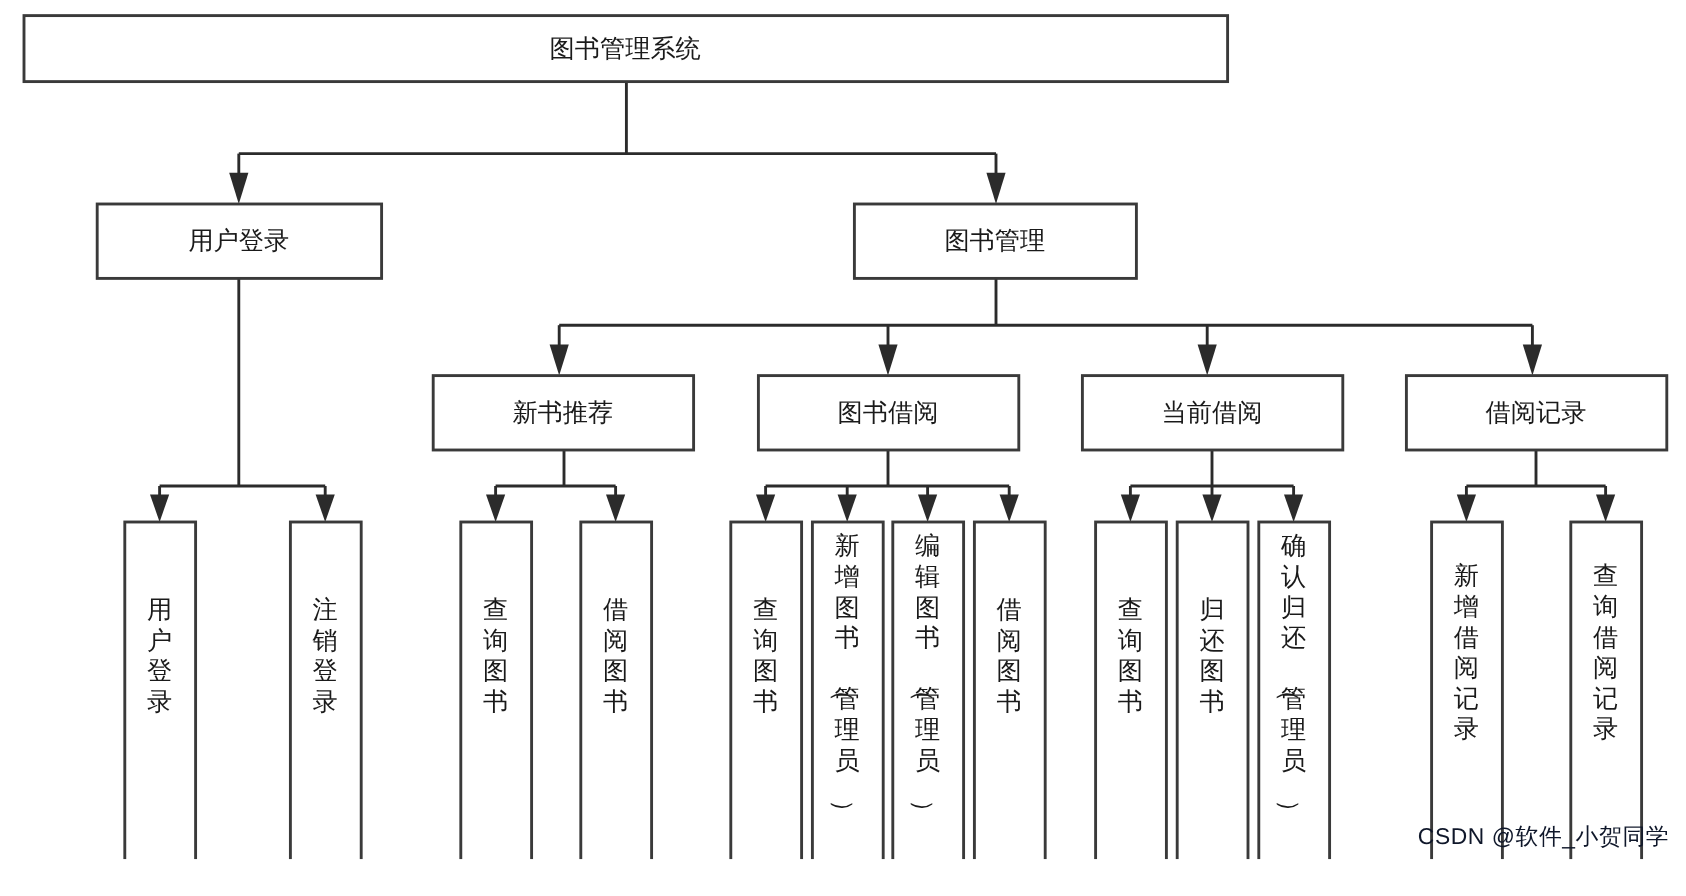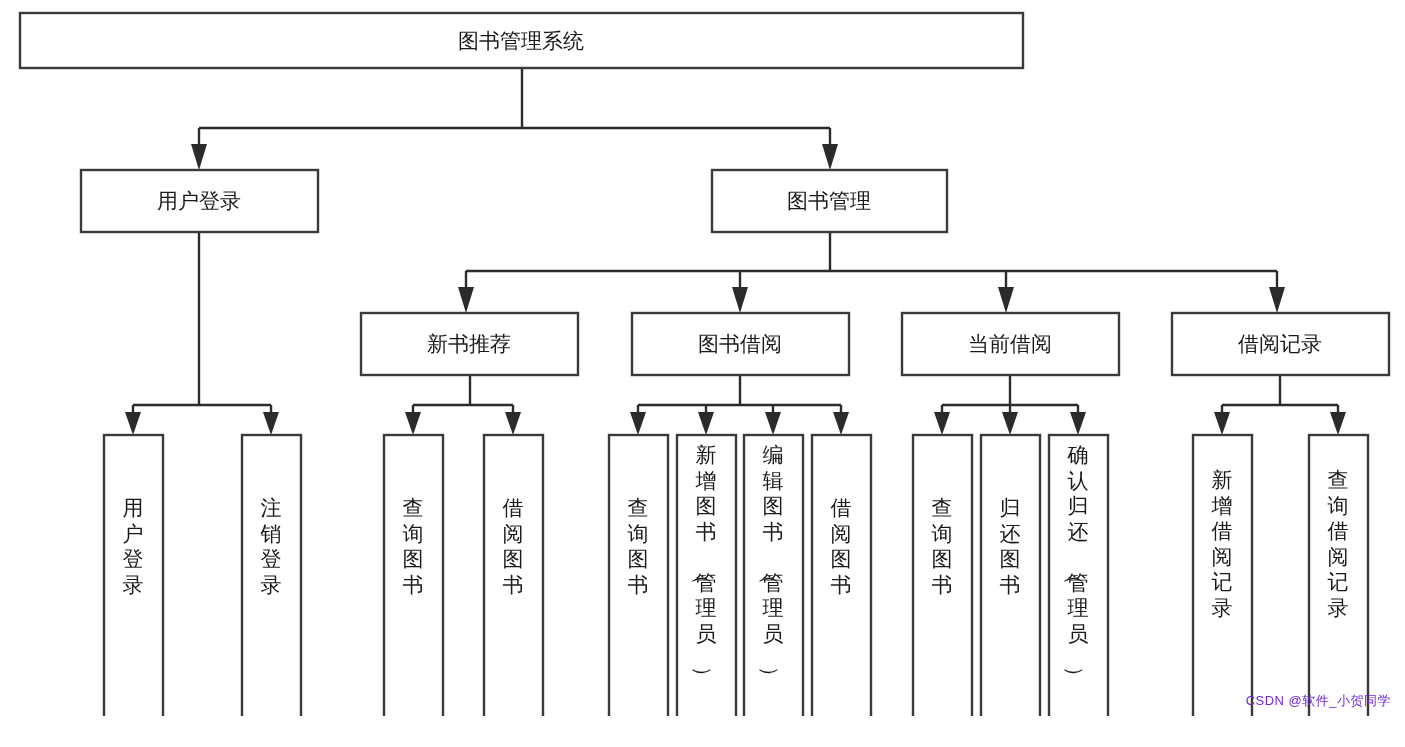--- a/index.html
+++ b/index.html
@@ -50,22 +50,22 @@
     font-family: "Liberation Sans", "DejaVu Sans", sans-serif;
     fill: #1a1a1a;
     font-size: 21px;
     text-anchor: middle;
   }
   .watermark {
     position: absolute;
     right: 14px;
     bottom: 6px;
     font-family: "Liberation Sans", "DejaVu Sans", sans-serif;
-    font-size: 13px;
-    color: #6d28d9;
+    font-size: 19px;
+    color: #0f172a;
     letter-spacing: 0.5px;
     white-space: nowrap;
     user-select: none;
   }
 </style>
 </head>
 <body>
 
 <div id="diagram-root">
 

